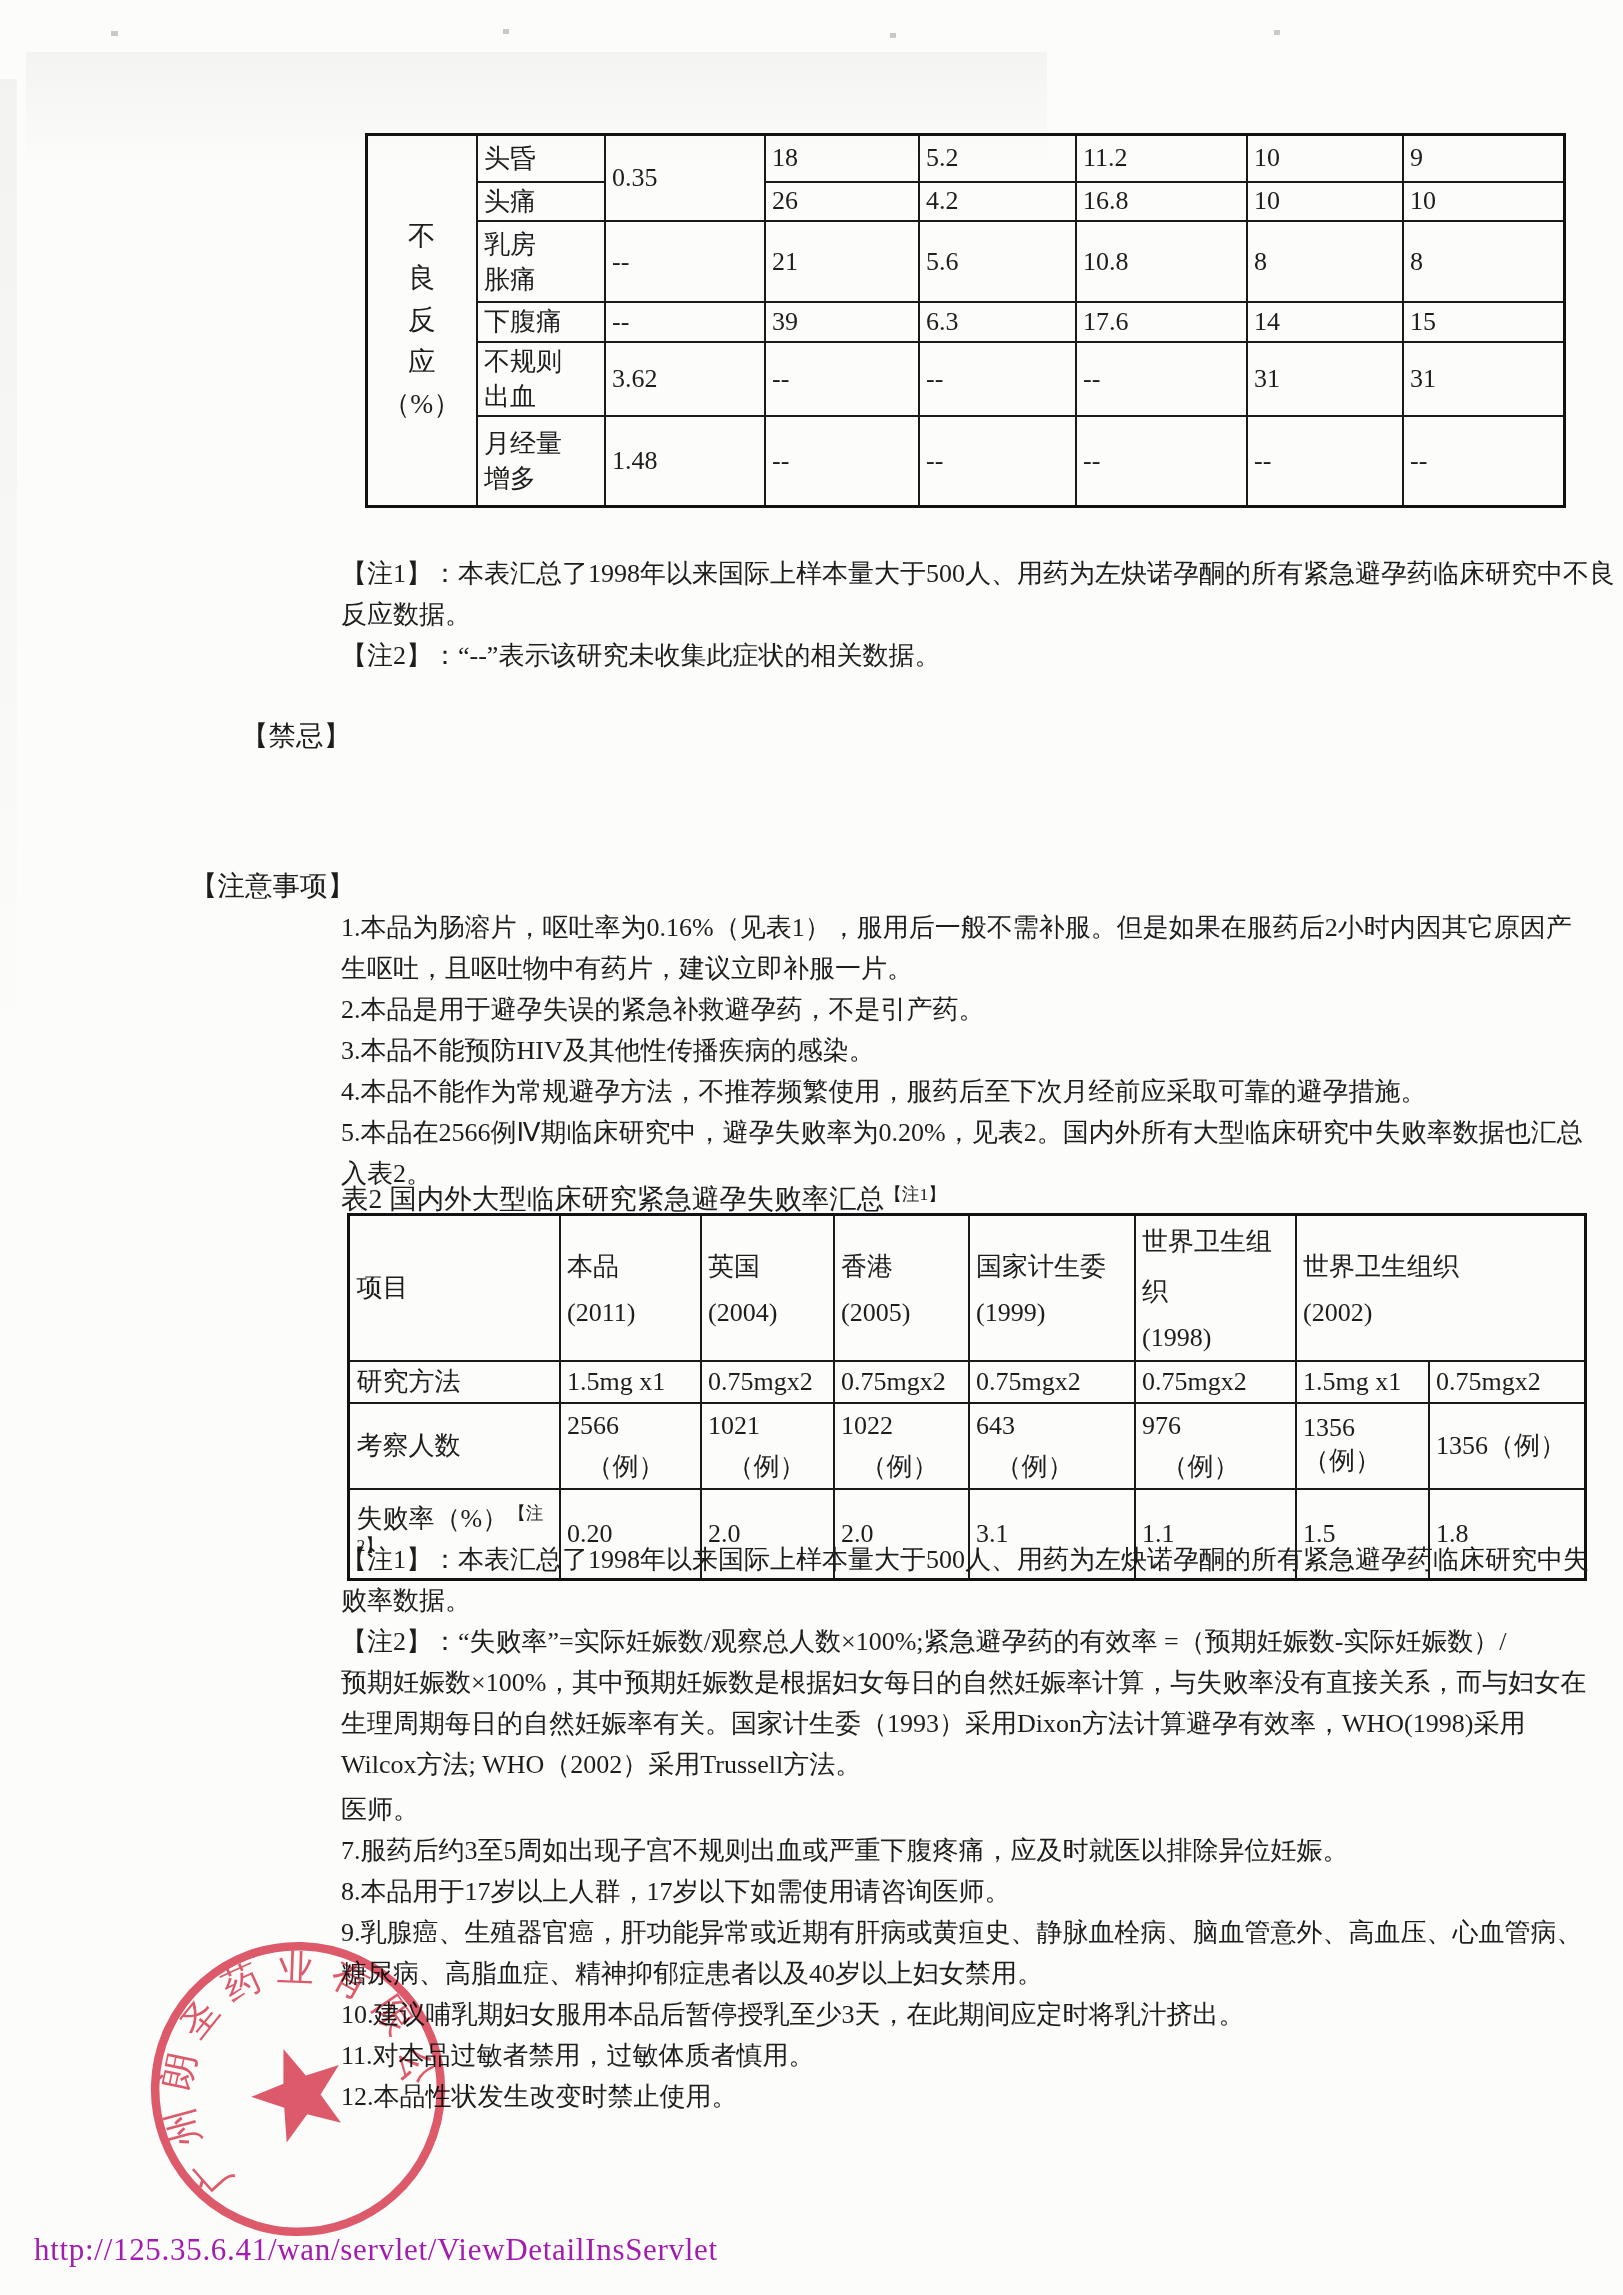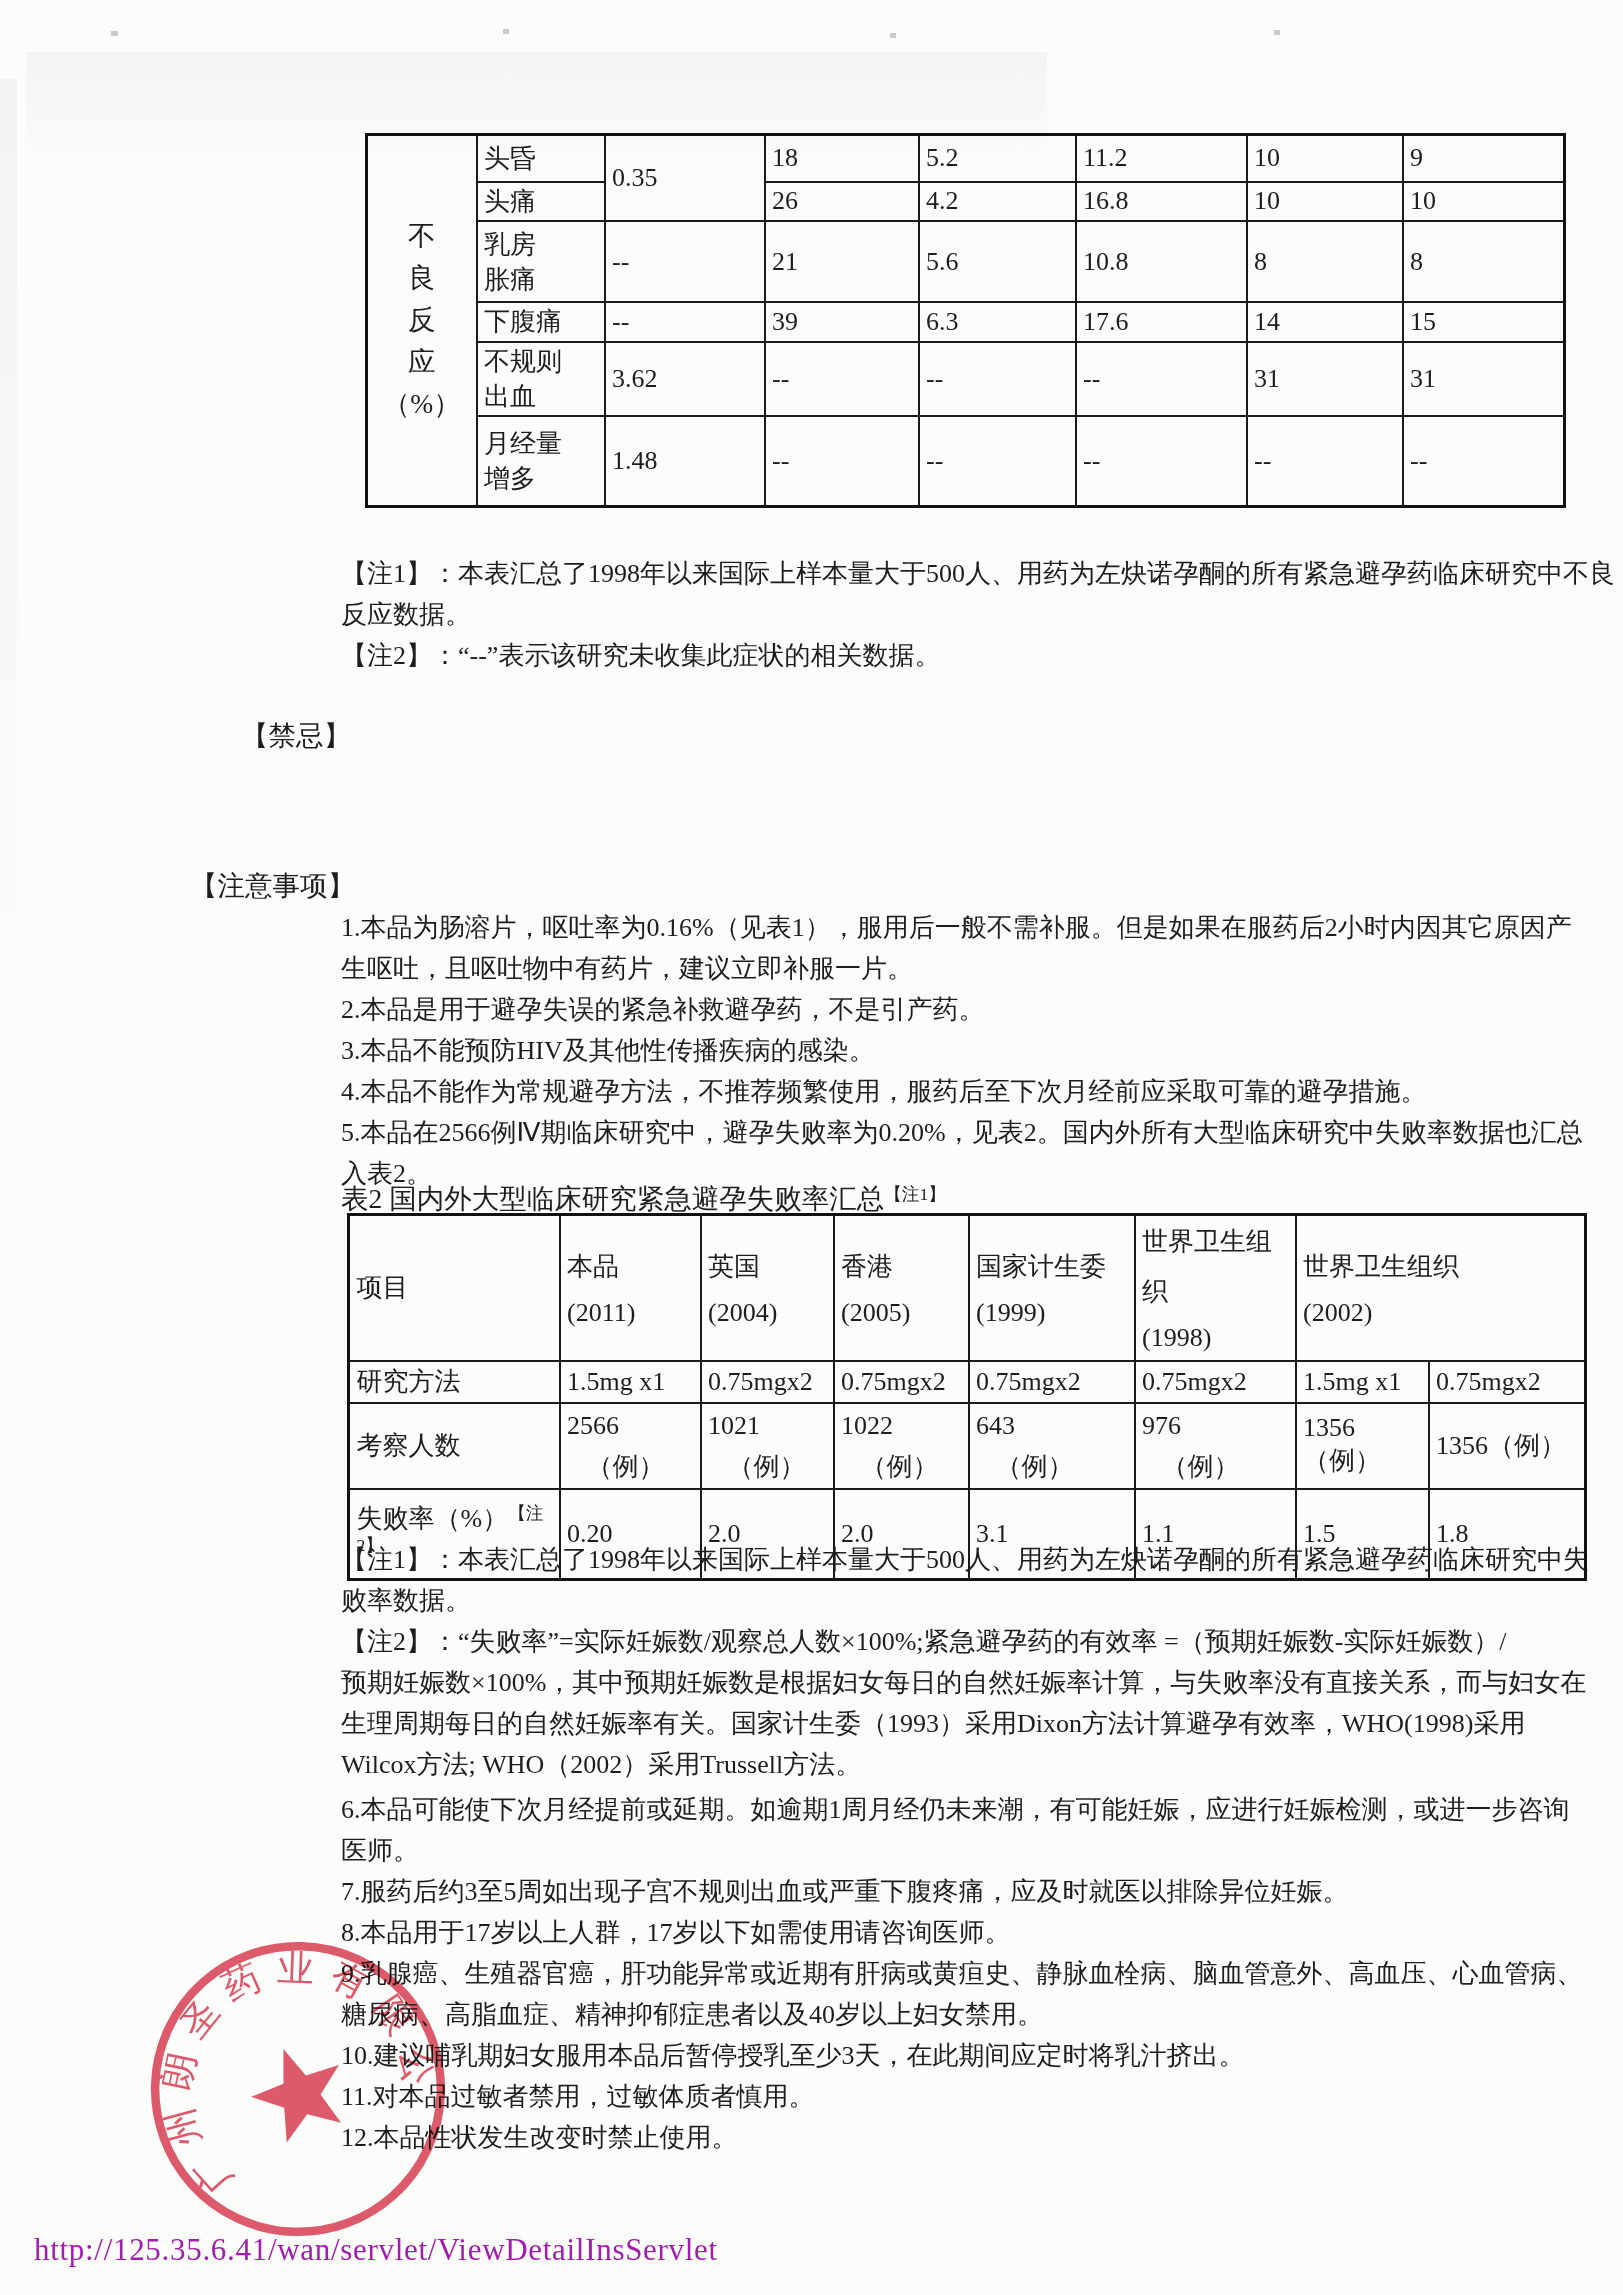--- a/index.html
+++ b/index.html
@@ -250,21 +250,20 @@
   <div class="block" style="left:341px;top:1539px">
     <div class="ln">【注1】：本表汇总了1998年以来国际上样本量大于500人、用药为左炔诺孕酮的所有紧急避孕药临床研究中失</div>
     <div class="ln">败率数据。</div>
     <div class="ln">【注2】：“失败率”=实际妊娠数/观察总人数×100%;紧急避孕药的有效率 =（预期妊娠数-实际妊娠数）/</div>
     <div class="ln">预期妊娠数×100%，其中预期妊娠数是根据妇女每日的自然妊娠率计算，与失败率没有直接关系，而与妇女在</div>
     <div class="ln">生理周期每日的自然妊娠率有关。国家计生委（1993）采用Dixon方法计算避孕有效率，WHO(1998)采用</div>
     <div class="ln">Wilcox方法; WHO（2002）采用Trussell方法。</div>
   </div>
 
   <div class="block" style="left:341px;top:1789px">
-    <div class="ln">6.本品可能使下次月经提前或延期。如逾期1周月经仍未来潮，有可能妊娠，应进行妊娠检测，或进一步咨询</div>
     <div class="ln">医师。</div>
     <div class="ln">7.服药后约3至5周如出现子宫不规则出血或严重下腹疼痛，应及时就医以排除异位妊娠。</div>
     <div class="ln">8.本品用于17岁以上人群，17岁以下如需使用请咨询医师。</div>
     <div class="ln">9.乳腺癌、生殖器官癌，肝功能异常或近期有肝病或黄疸史、静脉血栓病、脑血管意外、高血压、心血管病、</div>
     <div class="ln">糖尿病、高脂血症、精神抑郁症患者以及40岁以上妇女禁用。</div>
     <div class="ln">10.建议哺乳期妇女服用本品后暂停授乳至少3天，在此期间应定时将乳汁挤出。</div>
     <div class="ln">11.对本品过敏者禁用，过敏体质者慎用。</div>
     <div class="ln">12.本品性状发生改变时禁止使用。</div>
   </div>
 

